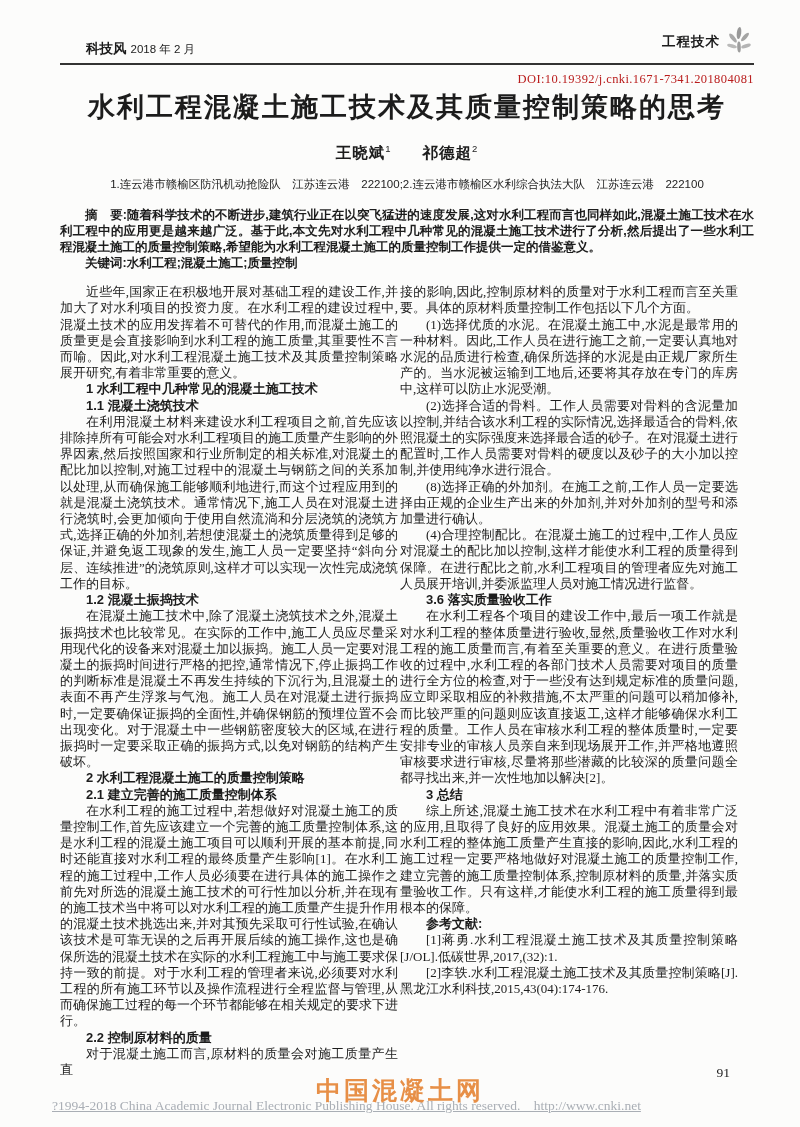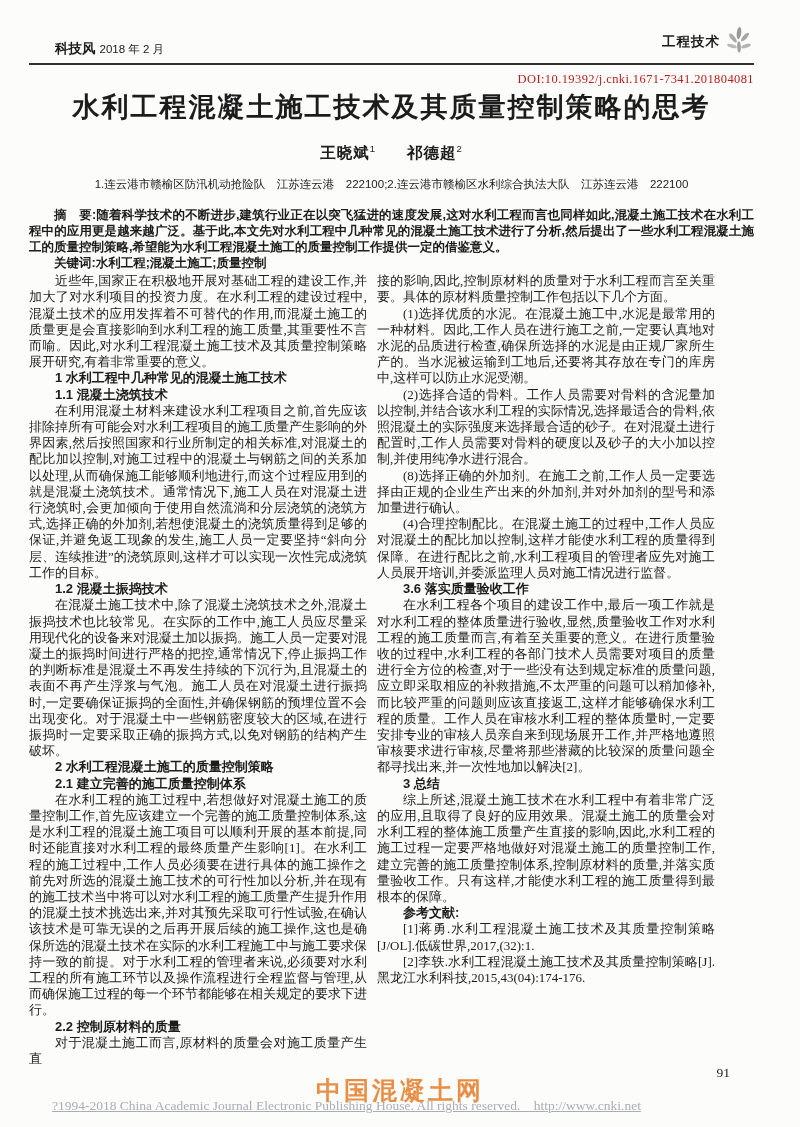--- a/index.html
+++ b/index.html
@@ -1,19 +1,19 @@
 <!DOCTYPE html>
 <html><head>
 <meta charset="utf-8">
 <style>
   html,body{margin:0;padding:0;background:#e9e9e9;}
   .page{
     width:800px;height:1127px;margin:0 auto;background:#fcfcfb;
     position:relative;box-sizing:border-box;
-    padding:26px 46px 0 29px;
+    padding:26px 46px 0 60px;
     color:#1c1c1c;font-family:"Liberation Serif", serif;
     overflow:hidden;
   }
   
   .header{
     display:flex;justify-content:space-between;align-items:flex-end;
     padding:0 2px 5px 26px;border-bottom:2px solid #333;
     font-family:"Liberation Sans", sans-serif;
   }
   .jname{font-weight:bold;font-size:13.5px;}
@@ -40,21 +40,21 @@
     font-family:"Liberation Sans", sans-serif;color:#222;
   }
   
   .abstract-wrap{margin-top:15px;}
   .abs-p{
     margin:0;font-family:"Liberation Sans", sans-serif;font-weight:bold;
     font-size:12.5px;line-height:16px;text-align:justify;text-indent:2em;
   }
   
   .body{
-    display:flex;gap:10px;margin-top:2px;
+    display:flex;gap:2px;margin-top:13px;
     font-size:13px;line-height:16.2px;text-align:justify;
   }
   .col{width:338px;flex:0 0 338px;}
   .para{margin:0;text-indent:2em;}
   .para.cont{text-indent:0;}
   .heading{
     margin:0;text-indent:2em;font-weight:bold;
     font-family:"Liberation Sans", sans-serif;font-size:13px;
   }
   

